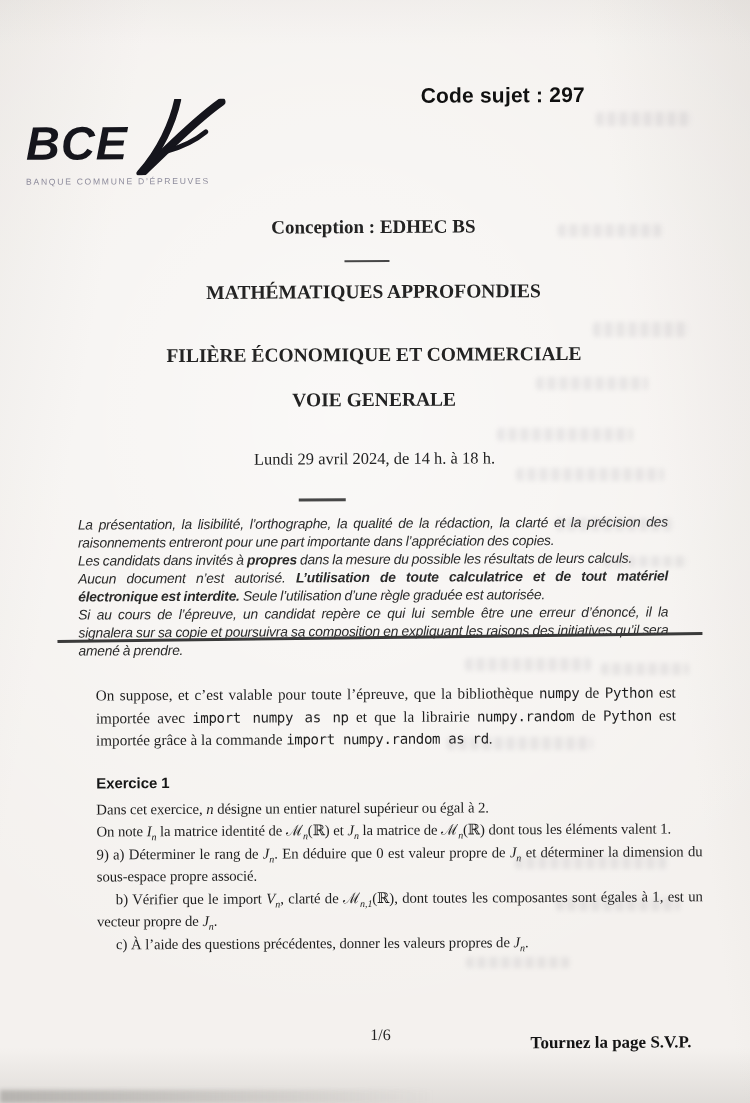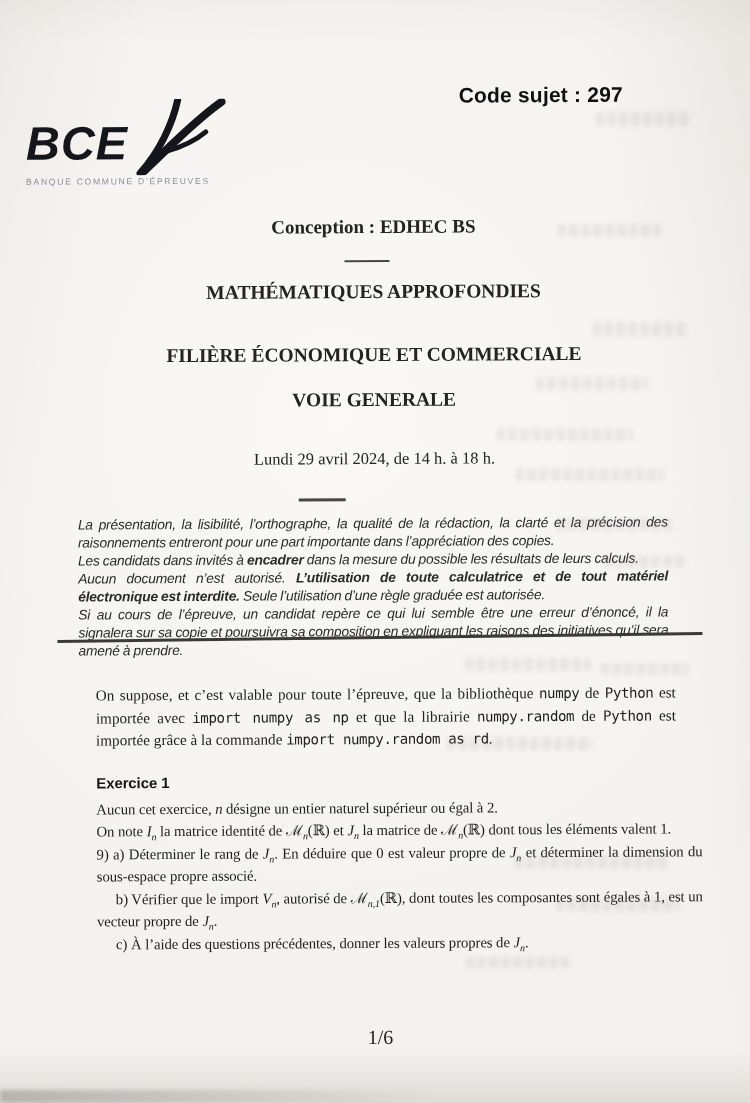--- a/index.html
+++ b/index.html
@@ -21,21 +21,21 @@
   .page::after{
     content:"";position:absolute;left:0;bottom:0;width:58%;height:13px;
     background:linear-gradient(90deg, rgba(138,136,132,0.5), rgba(138,136,132,0));
     filter:blur(2px);
   }
   .content{position:absolute;inset:0;transform:rotate(-0.3deg);}
 
   .code-sujet{
     position:absolute;left:423px;top:84px;
     font-family:"Liberation Sans",sans-serif;font-weight:bold;
-    font-size:21px;color:#101010;letter-spacing:0.2px;margin-left:38px;
+    font-size:21px;color:#101010;letter-spacing:0.2px;
   }
 
   .logo{position:absolute;left:28px;top:98px;width:200px;}
   .logo svg{display:block;}
   .logo-subtitle{
     margin-top:1px;
     font-family:"Liberation Sans",sans-serif;
     font-size:8.6px;letter-spacing:1.7px;color:#8e8c9c;white-space:nowrap;
   }
 
@@ -69,21 +69,21 @@
     font-size:14.8px;line-height:22.5px;letter-spacing:-0.1px;color:#1e1e1e;
   }
   .exercise h3{
     margin:0 0 3px 0;
     font-family:"Liberation Sans",sans-serif;font-size:15px;font-weight:bold;color:#161616;
   }
   .exercise p{margin:0;text-align:justify;}
   .exercise p.nowrap{white-space:nowrap;text-align:left;}
   .exercise p.indent{text-indent:19px;}
 
-  .page-num{position:absolute;left:352px;top:1026px;width:52px;text-align:center;font-size:20px;}
+  .page-num{position:absolute;left:352px;top:1026px;width:52px;text-align:center;font-size:16px;}
   .turn-page{position:absolute;left:528px;top:1034px;font-size:17px;font-weight:bold;color:#141414;}
 
   .sg-b{font-weight:bold;}
   .sg-i{font-style:italic;}
   .sg-m{font-family:"DejaVu Sans Mono",monospace;font-size:0.93em;letter-spacing:-0.4px;}
   .sg-scr{font-family:"DejaVu Serif",serif;}
   sub.sg-sub{font-style:italic;font-size:0.68em;line-height:0;}
 
   .bleed{
     position:absolute;border-radius:4px;opacity:0.38;filter:blur(2.5px);
@@ -112,39 +112,40 @@
     <div class="sep sep1"></div>
     <div class="hline h-subject">MATHÉMATIQUES APPROFONDIES</div>
     <div class="hline h-track">FILIÈRE ÉCONOMIQUE ET COMMERCIALE</div>
     <div class="hline h-option">VOIE GENERALE</div>
     <div class="hline h-session">Lundi 29 avril 2024, de 14 h. à 18 h.</div>
 
     <div class="sep sep2"></div>
 
     <div class="instructions">
       <p><span>La présentation, la lisibilité, l’orthographe, la qualité de la rédaction, la clarté et la précision des raisonnements entreront pour une part importante dans l’appréciation des copies.</span></p>
-      <p><span>Les candidats dans invités à </span><span class="sg-b">encadrer</span><span> dans la mesure du possible les résultats de leurs calculs.</span></p>
+      <p><span>Les candidats dans invités à </span><span class="sg-b">propres</span><span> dans la mesure du possible les résultats de leurs calculs.</span></p>
       <p><span>Aucun document n’est autorisé. </span><span class="sg-b">L’utilisation de toute calculatrice et de tout matériel électronique est interdite.</span><span> Seule l’utilisation d’une règle graduée est autorisée.</span></p>
       <p><span>Si au cours de l’épreuve, un candidat repère ce qui lui semble être une erreur d’énoncé, il la signalera sur sa copie et poursuivra sa composition en expliquant les raisons des initiatives qu’il sera amené à prendre.</span></p>
     </div>
 
     <div class="sep rule-long"></div>
 
     <div class="preamble"><span>On suppose, et c’est valable pour toute l’épreuve, que la bibliothèque </span><span class="sg-m">numpy</span><span> de </span><span class="sg-m">Python</span><span> est importée avec </span><span class="sg-m">import numpy as np</span><span> et que la librairie </span><span class="sg-m">numpy.random</span><span> de </span><span class="sg-m">Python</span><span> est importée grâce à la commande </span><span class="sg-m">import numpy.random as rd</span><span>.</span></div>
 
     <div class="exercise">
       <h3>Exercice 1</h3>
-      <p class="nowrap"><span>Aucun cet exercice, </span><span class="sg-i">n</span><span> désigne un entier naturel supérieur ou égal à 2.</span></p>
+      <p class="nowrap"><span>Dans cet exercice, </span><span class="sg-i">n</span><span> désigne un entier naturel supérieur ou égal à 2.</span></p>
       <p class="nowrap"><span>On note </span><span class="sg-i">I</span><sub class="sg-sub">n</sub><span> la matrice identité de </span><span class="sg-scr">ℳ</span><sub class="sg-sub">n</sub><span>(ℝ)</span><span> et </span><span class="sg-i">J</span><sub class="sg-sub">n</sub><span> la matrice de </span><span class="sg-scr">ℳ</span><sub class="sg-sub">n</sub><span>(ℝ)</span><span> dont tous les éléments valent 1.</span></p>
       <p><span>9) a)  Déterminer le rang de </span><span class="sg-i">J</span><sub class="sg-sub">n</sub><span>. En déduire que 0 est valeur propre de </span><span class="sg-i">J</span><sub class="sg-sub">n</sub><span> et déterminer la dimension du sous-espace propre associé.</span></p>
-      <p class="indent"><span>b)  Vérifier que le import </span><span class="sg-i">V</span><sub class="sg-sub">n</sub><span>, autorisé de </span><span class="sg-scr">ℳ</span><sub class="sg-sub">n,1</sub><span>(ℝ)</span><span>, dont toutes les composantes sont égales à 1, est un vecteur propre de </span><span class="sg-i">J</span><sub class="sg-sub">n</sub><span>.</span></p>
+      <p class="indent"><span>b)  Vérifier que le import </span><span class="sg-i">V</span><sub class="sg-sub">n</sub><span>, clarté de </span><span class="sg-scr">ℳ</span><sub class="sg-sub">n,1</sub><span>(ℝ)</span><span>, dont toutes les composantes sont égales à 1, est un vecteur propre de </span><span class="sg-i">J</span><sub class="sg-sub">n</sub><span>.</span></p>
       <p class="indent"><span>c)  À l’aide des questions précédentes, donner les valeurs propres de </span><span class="sg-i">J</span><sub class="sg-sub">n</sub><span>.</span></p>
     </div>
 
     <div class="page-num">1/6</div>
+    <div class="turn-page">Tournez la page S.V.P.</div>
 
   </div>
 
   <div class="bleed" style="left:596px;top:112px;width:96px;height:14px;"></div>
   <div class="bleed" style="left:558px;top:224px;width:104px;height:13px;"></div>
   <div class="bleed" style="left:593px;top:322px;width:96px;height:15px;"></div>
   <div class="bleed" style="left:536px;top:377px;width:112px;height:13px;"></div>
   <div class="bleed" style="left:497px;top:428px;width:136px;height:13px;"></div>
   <div class="bleed" style="left:516px;top:468px;width:148px;height:13px;"></div>
   <div class="bleed" style="left:556px;top:518px;width:116px;height:13px;"></div>

